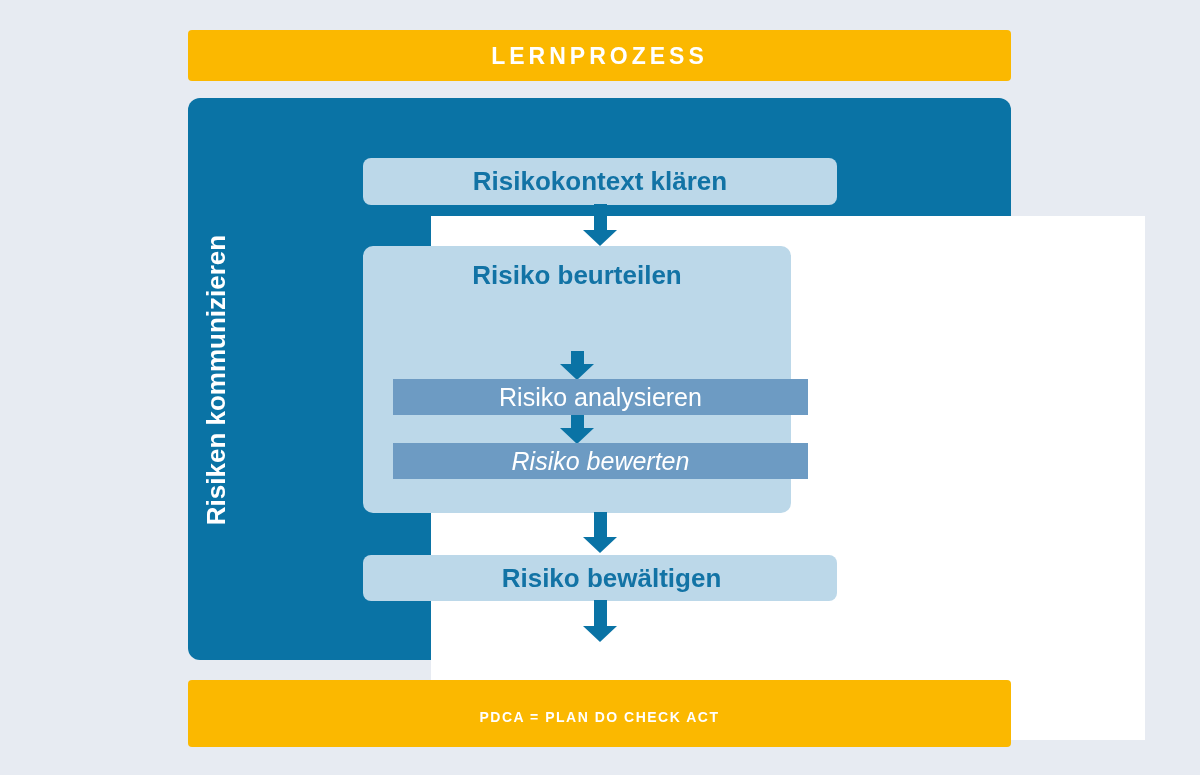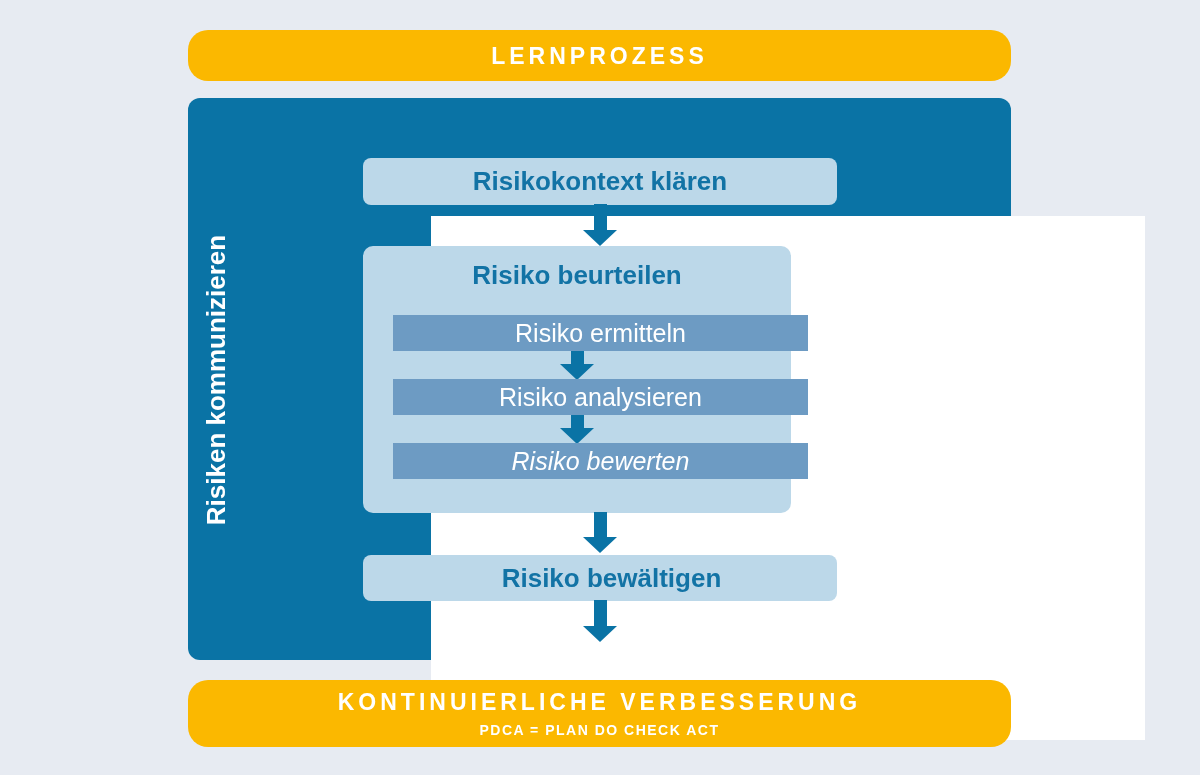--- a/index.html
+++ b/index.html
@@ -18,21 +18,21 @@
     font-family:"Liberation Sans","DejaVu Sans",sans-serif;
     position:relative;
     overflow:hidden;
   }
   .canvas{position:absolute;inset:0;}
 
   
   .banner{
     position:absolute;left:188px;width:823px;
     background:var(--orange);
-    border-radius:20px;
+    border-radius:4px;
     color:var(--white);
     display:flex;flex-direction:column;align-items:center;justify-content:center;
     text-align:center;
   }
   .banner.top{top:30px;height:51px;}
   .banner.bottom{top:680px;height:67px;}
   .banner .big{
     font-weight:bold;font-size:23px;letter-spacing:4px;line-height:26px;
   }
   .banner .small{
@@ -134,21 +134,20 @@
     <span>Risikokontext klären</span>
   </div>
 
   <div class="arrow main a2">
       <i class="shaft"></i>
       <i class="head"></i>
     </div>
 
   <div class="assess">
     <div class="assess-title">Risiko beurteilen</div>
-    <div class="bar b1">Risiko ermitteln</div>
     <div class="arrow sub sa">
         <i class="shaft"></i>
         <i class="head"></i>
       </div>
     <div class="bar b2">Risiko analysieren</div>
     <div class="arrow sub sb">
         <i class="shaft"></i>
         <i class="head"></i>
       </div>
     <div class="bar b3">Risiko bewerten</div>
@@ -162,17 +161,16 @@
   <div class="step treat">
     <span>Risiko bewältigen</span>
   </div>
 
   <div class="arrow main a5">
       <i class="shaft"></i>
       <i class="head"></i>
     </div>
 
   <div class="banner bottom">
-    <div class="big">KONTINUIERLICHE VERBESSERUNG</div>
     <div class="small">PDCA = PLAN DO CHECK ACT</div>
   </div>
 
 </div>
 
 </body></html>

